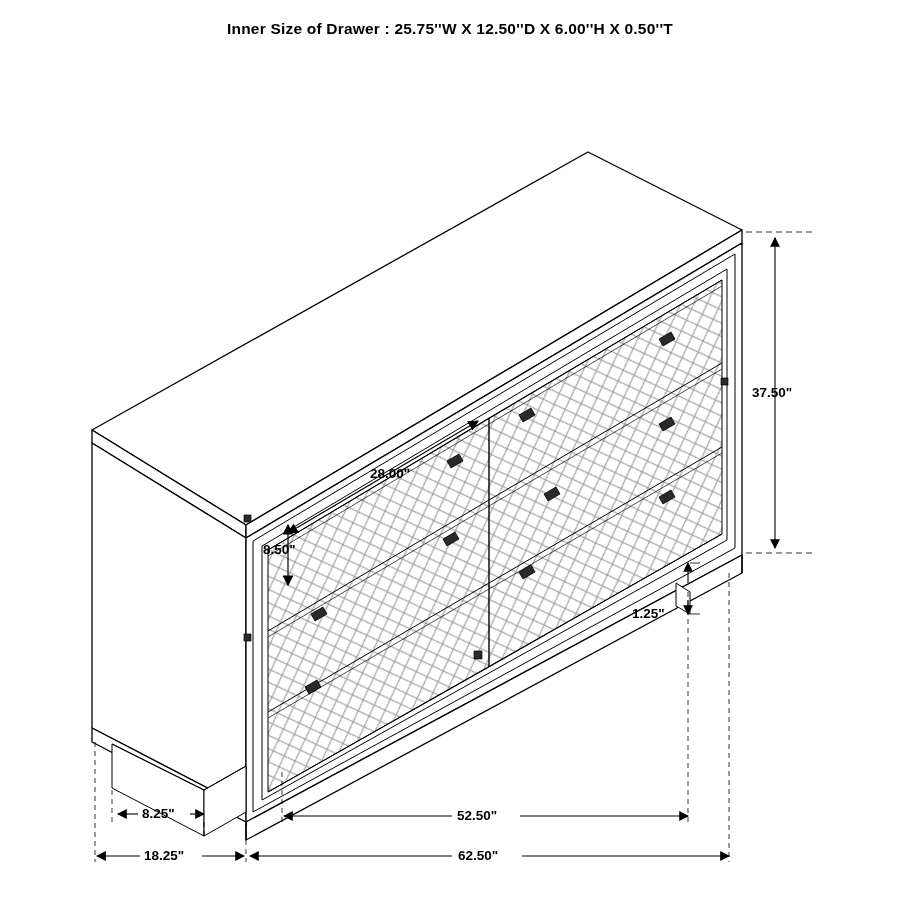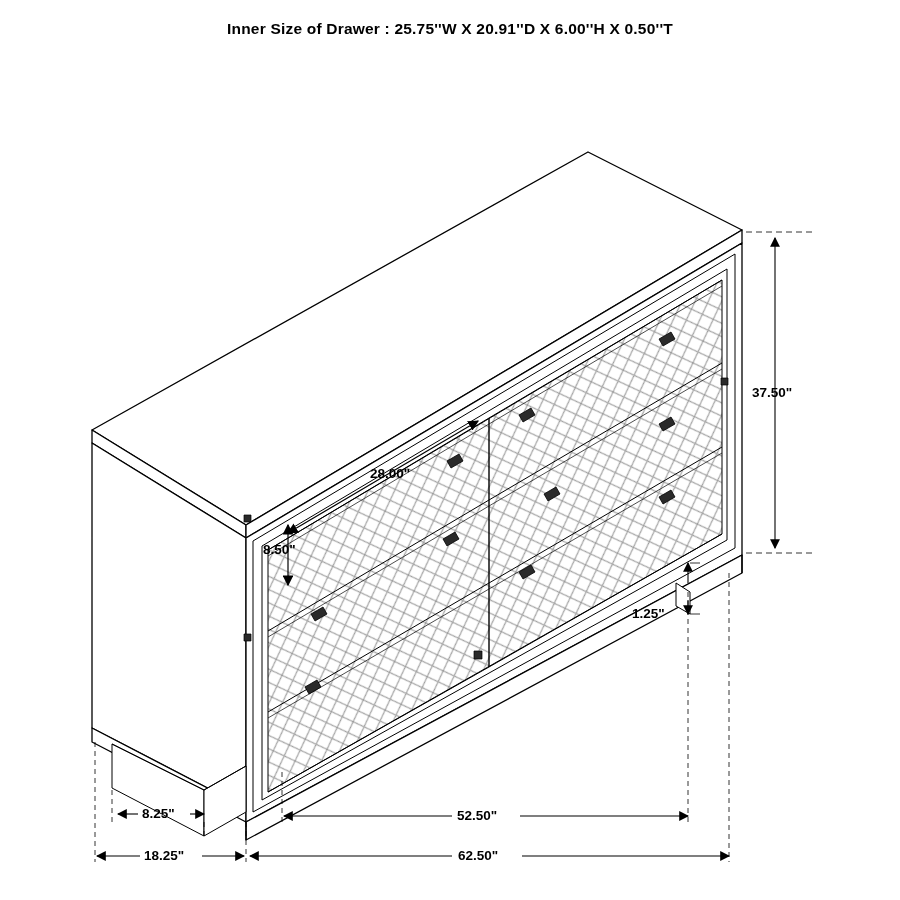--- a/index.html
+++ b/index.html
@@ -47,21 +47,21 @@
   .lbl-825 { left: 142px; top: 806px; }
   .lbl-5250 { left: 457px; top: 808px; }
   .lbl-1825 { left: 144px; top: 848px; }
   .lbl-6250 { left: 458px; top: 848px; }
 </style>
 </head>
 <body>
 
 <div id="page">
 
-  <div id="title">Inner Size of Drawer : 25.75''W X 20.91''D X 6.00''H X 0.50''T</div>
+  <div id="title">Inner Size of Drawer : 25.75''W X 12.50''D X 6.00''H X 0.50''T</div>
 
   <svg class="diagram" viewBox="0 0 900 900">
     <defs>
       <pattern id="lattice" width="17" height="17" patternUnits="userSpaceOnUse" patternTransform="rotate(-20)">
         <rect width="17" height="17" fill="#ffffff"></rect>
         <path d="M0 0 L17 17 M17 0 L0 17" stroke="#9a9a9a" stroke-width="1.1" fill="none"></path>
       </pattern>
       <marker id="arrEnd" markerWidth="9" markerHeight="9" refX="8" refY="4.5" orient="auto">
         <path d="M0,0 L9,4.5 L0,9 z" fill="#000"></path>
       </marker>

